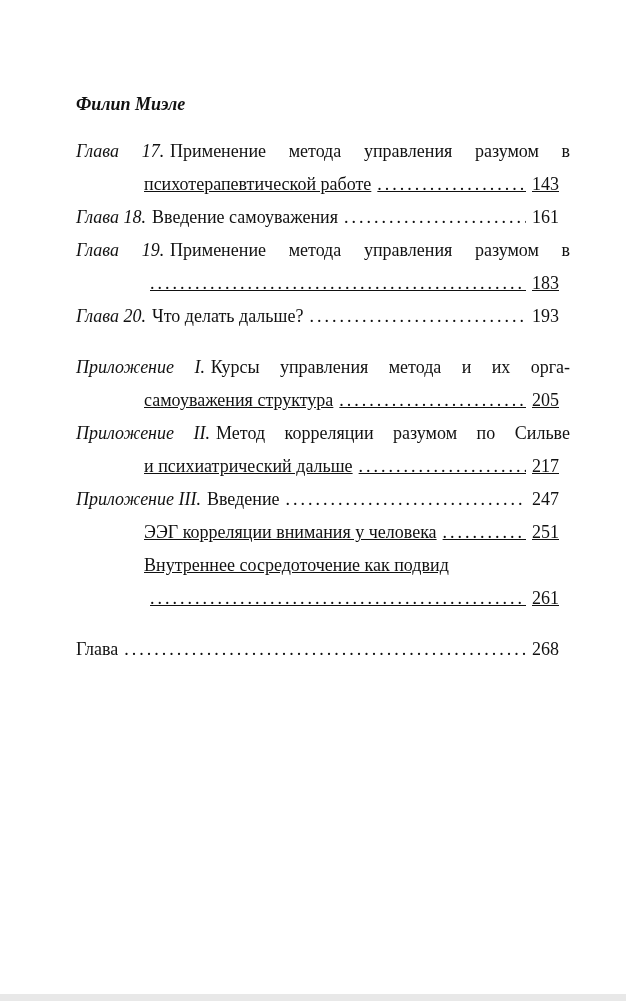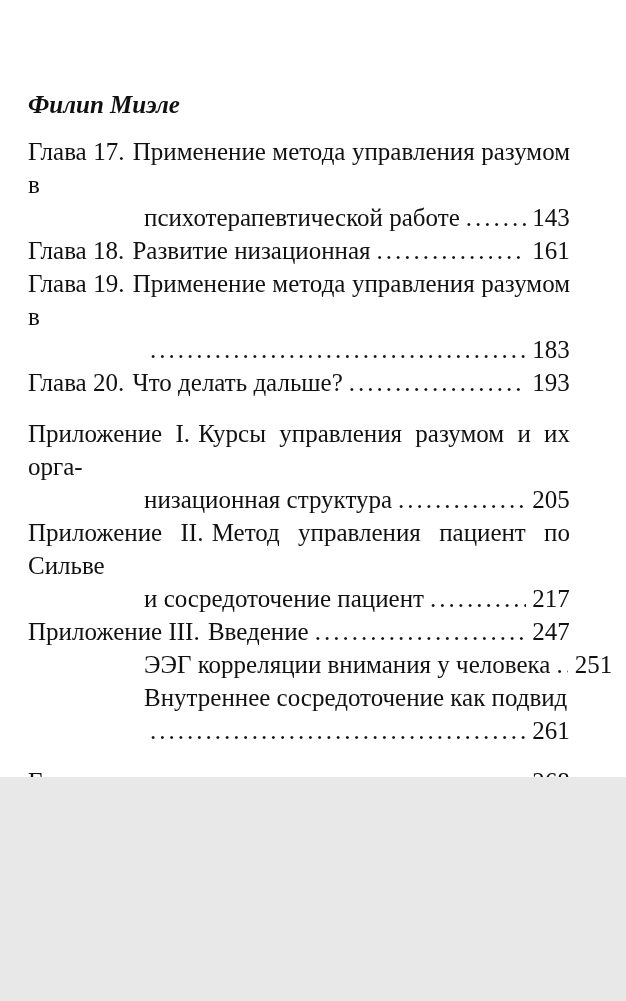--- a/index.html
+++ b/index.html
@@ -3,122 +3,122 @@
 <meta charset="utf-8">
 <style>
   html, body {
     margin: 0;
     padding: 0;
     background: #e8e8e8;
   }
   .page {
     position: relative;
     width: 626px;
-    height: 777px;
+    height: 994px;
     margin: 0 auto;
     background: #ffffff;
     box-sizing: border-box;
-    padding: 88px 56px 0 28px;
+    padding: 88px 56px 0 76px;
     font-family: "Liberation Serif", "DejaVu Serif", serif;
-    font-size: 25px;
+    font-size: 18px;
     line-height: 33px;
     color: #111111;
     overflow: hidden;
   }
   .author {
     font-weight: bold;
     font-style: italic;
     margin-bottom: 14px;
   }
   .toc-entry { margin: 0; }
   .toc-entry.gap-after { margin-bottom: 18px; }
   .line { display: block; }
   .line.full {
     text-align: justify;
     text-align-last: justify;
   }
   .line.full.no-justify {
     text-align: center;
     text-align-last: left;
   }
-  .line.hang { margin-left: 116px; }
+  .line.hang { margin-left: 68px; text-decoration: underline; }
   .line.last {
     display: flex;
     align-items: baseline;
   }
   .label { white-space: nowrap; }
-  .label.italic { }
+  .label.italic { font-style: italic; }
   .label + .entry-text { margin-left: 0.33em; }
   .entry-text { white-space: nowrap; }
   .line.full .label,
   .line.full .entry-text { white-space: normal; }
   .dots {
     flex: 1 1 auto;
     overflow: hidden;
     white-space: nowrap;
     letter-spacing: 3px;
     padding-left: 6px;
     min-width: 12px;
   }
   .page-num {
     flex: 0 0 auto;
     min-width: 38px;
-    text-align: center;
+    text-align: left;
     padding-left: 6px;
   }
 </style>
 </head>
 <body>
 
 <div class="page">
   <div class="author">Филип Миэле</div>
   <div>
       <div class="toc-entry">
         <div class="line full"><span class="label italic">Глава 17.</span><span class="entry-text">Применение метода управления разумом в</span></div>
         <div class="line last hang">
           <span class="entry-text">психотерапевтической работе</span>
           <span class="dots">............................................................................................................................................</span>
           <span class="page-num">143</span>
         </div>
       </div>
       <div class="toc-entry">
         <div class="line last">
           <span class="label italic">Глава 18.</span>
-          <span class="entry-text">Развитие низационная</span>
+          <span class="entry-text">Введение самоуважения</span>
           <span class="dots">............................................................................................................................................</span>
           <span class="page-num">161</span>
         </div>
       </div>
       <div class="toc-entry">
         <div class="line full"><span class="label italic">Глава 19.</span><span class="entry-text">Применение метода управления разумом в</span></div>
         <div class="line last hang">
           <span class="dots">............................................................................................................................................</span>
           <span class="page-num">183</span>
         </div>
       </div>
       <div class="toc-entry gap-after">
         <div class="line last">
           <span class="label italic">Глава 20.</span>
           <span class="entry-text">Что делать дальше?</span>
           <span class="dots">............................................................................................................................................</span>
           <span class="page-num">193</span>
         </div>
       </div>
       <div class="toc-entry">
-        <div class="line full"><span class="label italic">Приложение I.</span><span class="entry-text">Курсы управления разумом и их орга-</span></div>
+        <div class="line full"><span class="label italic">Приложение I.</span><span class="entry-text">Курсы управления метода и их орга-</span></div>
         <div class="line last hang">
-          <span class="entry-text">низационная структура</span>
+          <span class="entry-text">самоуважения структура</span>
           <span class="dots">............................................................................................................................................</span>
           <span class="page-num">205</span>
         </div>
       </div>
       <div class="toc-entry">
-        <div class="line full"><span class="label italic">Приложение II.</span><span class="entry-text">Метод управления пациент по Сильве</span></div>
+        <div class="line full"><span class="label italic">Приложение II.</span><span class="entry-text">Метод корреляции разумом по Сильве</span></div>
         <div class="line last hang">
-          <span class="entry-text">и сосредоточение пациент</span>
+          <span class="entry-text">и психиатрический дальше</span>
           <span class="dots">............................................................................................................................................</span>
           <span class="page-num">217</span>
         </div>
       </div>
       <div class="toc-entry">
         <div class="line last">
           <span class="label italic">Приложение III.</span>
           <span class="entry-text">Введение</span>
           <span class="dots">............................................................................................................................................</span>
           <span class="page-num">247</span>

